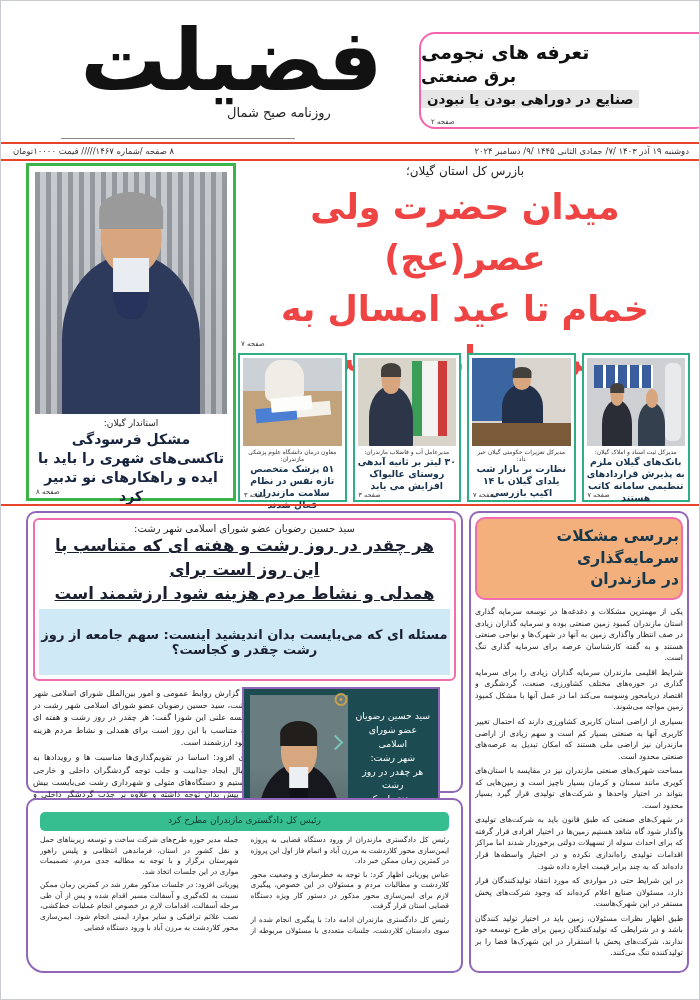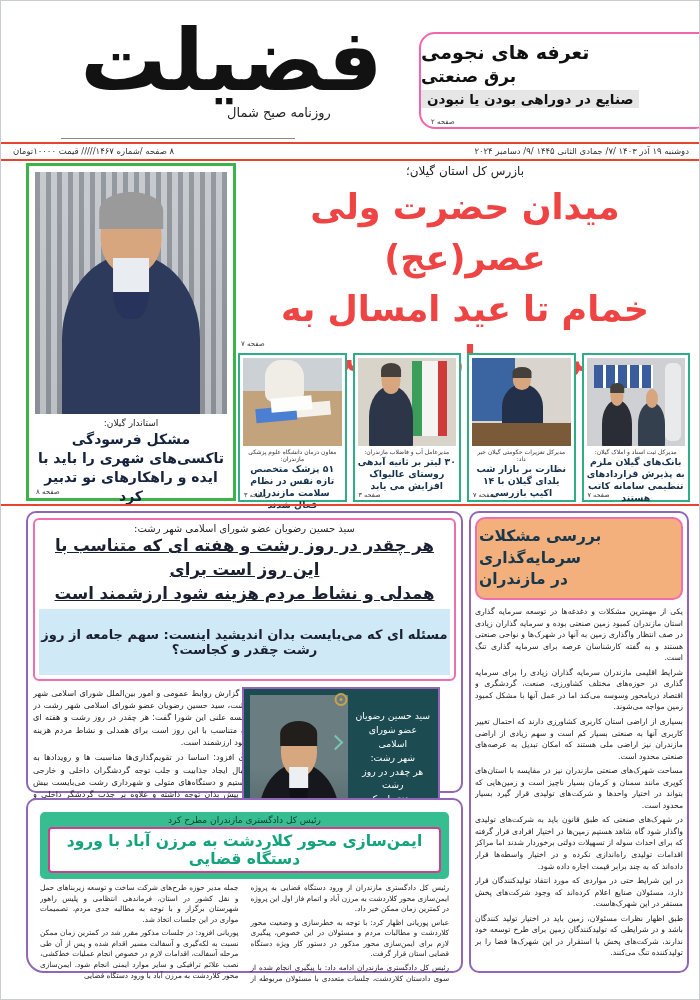--- a/index.html
+++ b/index.html
@@ -100,21 +100,21 @@
           direction:rtl;white-space:pre-line;padding:20px 6px 2px;}
   .q-emblem{position:absolute;top:4px;left:50%;transform:translateX(-50%);width:13px;height:13px;
             border:2px solid #c9a24b;border-radius:50%;}
   .q-emblem::before{content:"";position:absolute;left:3px;top:3px;width:3px;height:3px;background:#c9a24b;border-radius:50%;}
   .q-chev{position:absolute;left:86px;top:48px;width:11px;height:11px;border-top:2px solid #7fd6c9;
           border-right:2px solid #7fd6c9;transform:rotate(45deg);opacity:.8;}
   .q-wave{position:absolute;right:2px;bottom:2px;color:#8fd8cc;font-size:9px;letter-spacing:-1px;}
   
   .mazand{position:absolute;left:468px;top:510px;width:220px;height:462px;border:2px solid #9066b8;
           border-radius:10px;background:#fff;padding:4px;}
-  .mazand-headbox{border:2px solid #f06eae;border-radius:10px;background:#f3b07d;text-align:left;
+  .mazand-headbox{border:2px solid #f06eae;border-radius:10px;background:#f3b07d;text-align:right;
                   padding:7px 2px;}
   .mazand-headbox .h{font-size:15.5px;font-weight:bold;color:#17374b;line-height:1.4;}
   .mazand-body{margin-top:6px;height:378px;overflow:hidden;font-size:7.7px;color:#222;
                text-align:justify;line-height:1.5;}
   .mazand-body p{margin:0 0 3px;}
   
   .kelard{position:absolute;left:25px;top:797px;width:437px;height:175px;border:2px solid #9066b8;
           border-radius:10px 10px 10px 18px;background:#fff;padding:12px;}
   .kelard-green{background:#36bd90;border-radius:5px;padding:3px 8px 6px;}
   .kelard-green .kick{font-size:9px;color:#113a2f;text-align:center;}
@@ -262,23 +262,20 @@
         <p>مساحت شهرک‌های صنعتی مازندران نیز در مقایسه با استان‌های کویری مانند سمنان و کرمان بسیار ناچیز است و زمین‌هایی که بتواند در اختیار واحدها و شرکت‌های تولیدی قرار گیرد بسیار محدود است.</p>
         <p>در شهرک‌های صنعتی که طبق قانون باید به شرکت‌های تولیدی واگذار شود گاه شاهد هستیم زمین‌ها در اختیار افرادی قرار گرفته که برای احداث سوله از تسهیلات دولتی برخوردار شدند اما مراکز اقدامات تولیدی راه‌اندازی نکرده و در اختیار واسطه‌ها قرار داده‌اند که به چند برابر قیمت اجاره داده شود.</p>
         <p>در این شرایط حتی در مواردی که مورد انتقاد تولیدکنندگان قرار دارد، مسئولان صنایع اعلام کرده‌اند که وجود شرکت‌های پخش مستقر در این شهرک‌هاست.</p>
         <p>طبق اظهار نظرات مسئولان، زمین باید در اختیار تولید کنندگان باشد و در شرایطی که تولیدکنندگان زمین برای طرح توسعه خود ندارند، شرکت‌های پخش با استقرار در این شهرک‌ها فضا را بر تولیدکننده تنگ می‌کنند.</p>
       </div>
   </div>
 
   <div class="kelard">
     <div class="kelard-green">
       <div class="kick">رئیس کل دادگستری مازندران مطرح کرد</div>
-      <div class="kelard-headwrap">
-        <div class="h">ایمن‌سازی محور کلاردشت به مرزن آباد با ورود دستگاه قضایی</div>
-      </div>
     </div>
     <div class="kelard-body">
         <p>رئیس کل دادگستری مازندران از ورود دستگاه قضایی به پروژه ایمن‌سازی محور کلاردشت به مرزن آباد و اتمام فاز اول این پروژه در کمترین زمان ممکن خبر داد.</p>
         <p>عباس پوریانی اظهار کرد: با توجه به خطرسازی و وضعیت محور کلاردشت و مطالبات مردم و مسئولان در این خصوص، پیگیری لازم برای ایمن‌سازی محور مذکور در دستور کار ویژه دستگاه قضایی استان قرار گرفت.</p>
         <p>رئیس کل دادگستری مازندران ادامه داد: با پیگیری انجام شده از سوی دادستان کلاردشت، جلسات متعددی با مسئولان مربوطه از جمله مدیر حوزه طرح‌های شرکت ساخت و توسعه زیربناهای حمل و نقل کشور در استان، فرماندهی انتظامی و پلیس راهور شهرستان برگزار و با توجه به مطالبه جدی مردم، تصمیمات مواری در این جلسات اتخاذ شد.</p>
         <p>پوریانی افزود: در جلسات مذکور مقرر شد در کمترین زمان ممکن نسبت به لکه‌گیری و آسفالت مسیر اقدام شده و پس از آن طی مرحله آسفالت، اقدامات لازم در خصوص انجام عملیات خط‌کشی، نصب علائم ترافیکی و سایر موارد ایمنی انجام شود. ایمن‌سازی محور کلاردشت به مرزن آباد با ورود دستگاه قضایی</p>
       </div>
   </div>
 
 </div>

